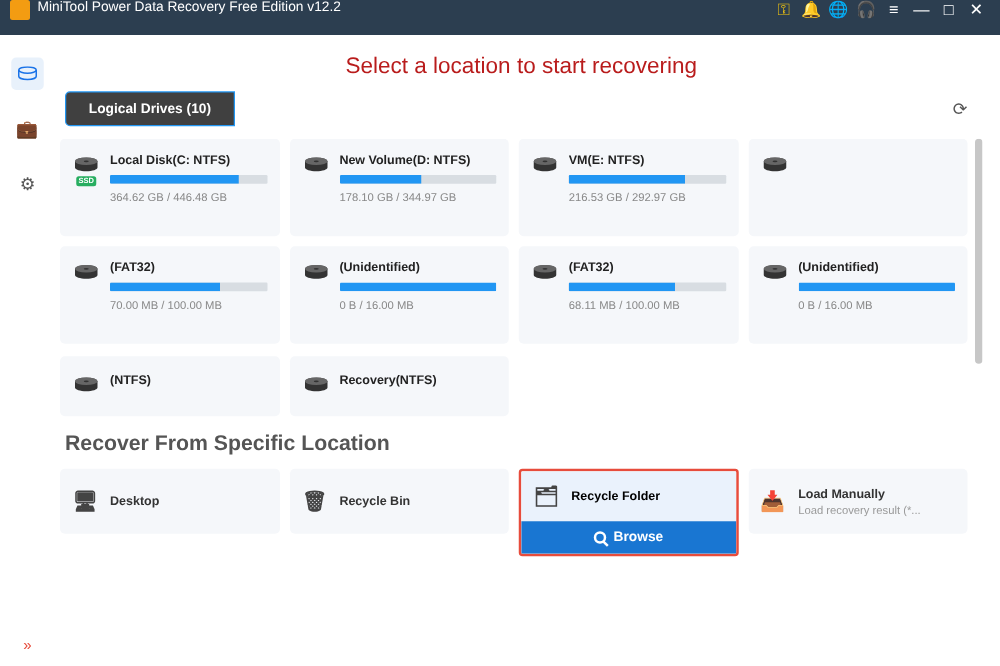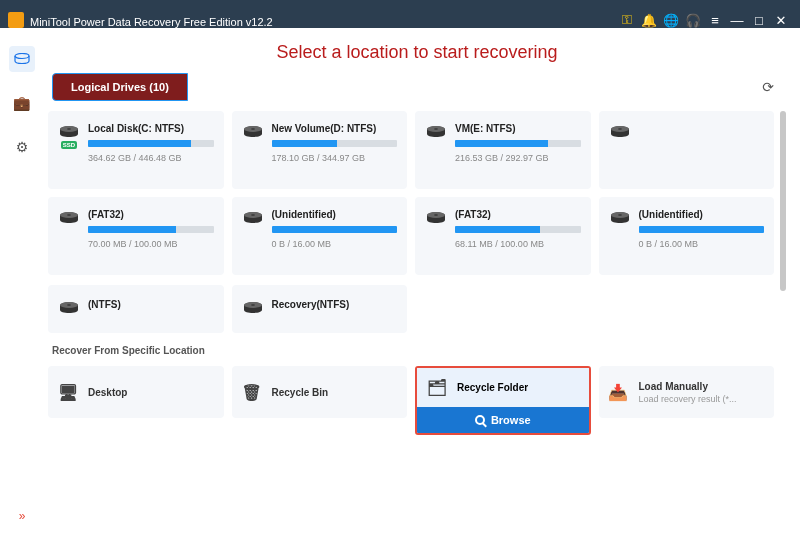--- a/index.html
+++ b/index.html
@@ -1,48 +1,48 @@
 <!DOCTYPE html>
 <html><head>
 <meta charset="utf-8">
 <style>
   * { box-sizing: border-box; margin: 0; padding: 0; font-family: "Segoe UI", Arial, sans-serif; }
   body { background: #fff; width: 800px; height: 533px; overflow: hidden; }
-  .titlebar { background: #2c3e50; height: 28px; display: flex; align-items: flex-end; padding: 0 8px; color: #fff; font-size: 11px; }
+  .titlebar { background: #2c3e50; height: 28px; display: flex; align-items: flex-start; padding: 0 8px; color: #fff; font-size: 11px; }
   .titlebar .logo { width: 16px; height: 16px; background: #f39c12; border-radius: 2px; margin-right: 6px; display: inline-block; }
   .titlebar .spacer { flex: 1; }
   .titlebar .tb-icon { width: 22px; text-align: center; font-size: 13px; cursor: pointer; }
   .key-icon { color: #f1c40f; }
   .app-body { display: flex; height: calc(533px - 28px); }
   .sidebar { width: 44px; background: #fff; padding-top: 18px; display: flex; flex-direction: column; align-items: center; gap: 18px; }
   .sidebar .sitem { width: 26px; height: 26px; display: flex; align-items: center; justify-content: center; border-radius: 4px; font-size: 14px; color: #555; cursor: pointer; }
   .sidebar .sitem.active { background: #e8f1fb; color: #1a73e8; }
   .sidebar .expand { margin-top: auto; margin-bottom: 10px; color: #e74c3c; font-size: 12px; cursor: pointer; }
   .main { flex: 1; padding: 10px 14px 0 4px; display: flex; flex-direction: column; }
   .heading { text-align: center; font-size: 18px; color: #b91c1c; padding: 4px 0 10px; }
   .tabs-row { display: flex; align-items: center; margin-bottom: 10px; padding: 0 4px; }
   .tab { padding: 7px 18px; font-size: 11px; border: 1px solid #ddd; background: #fff; cursor: pointer; font-weight: 600; }
-  .tab.active { background: #7f1d1d; color: #fff; border-color: #2196f3; border-radius: 4px 0 0 4px; }
+  .tab.active { background: #404040; color: #fff; border-color: #2196f3; border-radius: 4px 0 0 4px; }
   .tab:not(.active) { border-radius: 0 4px 4px 0; border-left: none; color: #333; }
   .refresh { margin-left: auto; font-size: 14px; color: #555; cursor: pointer; padding: 4px 8px; }
   .scrollwrap { flex: 1; overflow: hidden; position: relative; padding-right: 12px; }
   .scrollbar { position: absolute; right: 0; top: 0; width: 6px; height: 180px; background: #c7c7c7; border-radius: 3px; }
   .drive-grid { display: grid; grid-template-columns: repeat(4, 1fr); gap: 8px; margin-bottom: 10px; }
   .drive-card { background: #f5f7fa; border-radius: 4px; padding: 12px 10px 10px 10px; display: flex; gap: 8px; cursor: pointer; height: 78px; }
   .dicon { width: 22px; display: flex; flex-direction: column; align-items: center; gap: 2px; padding-top: 2px; }
   .disk-svg { width: 20px; height: 14px; }
   .ssd-badge { background: #27ae60; color: #fff; font-size: 6px; padding: 1px 2px; border-radius: 2px; font-weight: bold; }
   .dcontent { flex: 1; min-width: 0; }
   .dname { font-size: 10px; font-weight: 600; color: #222; margin-bottom: 6px; white-space: nowrap; overflow: hidden; text-overflow: ellipsis; }
   .dbar { height: 7px; background: #d8dde2; border-radius: 1px; overflow: hidden; margin-bottom: 6px; }
   .dbar-fill { height: 100%; background: #2196f3; }
   .dsize { font-size: 9px; color: #888; }
   .drive-card.short { height: 48px; padding: 14px 10px; }
   .drive-card.short .dname { margin-bottom: 0; }
-  .section-title { font-size: 10px; font-weight: 600; color: #555; margin: 12px 0 10px 4px; }
+  .section-title { font-size: 17px; font-weight: 600; color: #555; margin: 12px 0 10px 4px; }
   .loc-grid { display: grid; grid-template-columns: repeat(4, 1fr); gap: 8px; }
   .loc-card { background: #f5f7fa; border-radius: 4px; padding: 14px 10px; display: flex; align-items: center; gap: 10px; cursor: pointer; height: 52px; font-size: 10px; font-weight: 600; color: #333; }
   .loc-sub { font-size: 9px; color: #999; font-weight: normal; display: block; margin-top: 2px; white-space: nowrap; overflow: hidden; text-overflow: ellipsis; }
   .loc-icon { width: 20px; font-size: 16px; color: #444; text-align: center; }
   .browse-wrap { border: 2px solid #e74c3c; border-radius: 3px; overflow: hidden; display: flex; flex-direction: column; }
   .browse-top { background: #eaf2fc; display: flex; align-items: center; gap: 10px; padding: 10px 10px; font-size: 10px; font-weight: 600; }
   .browse-btn { background: #1976d2; color: #fff; text-align: center; padding: 7px 0; font-size: 11px; font-weight: 600; cursor: pointer; display: flex; align-items: center; justify-content: center; gap: 6px; }
   .mag { display:inline-block; width:10px; height:10px; border:2px solid #fff; border-radius:50%; position:relative; }
   .mag::after { content:""; position:absolute; width:5px; height:2px; background:#fff; bottom:-3px; right:-4px; transform:rotate(45deg); }
 </style>

